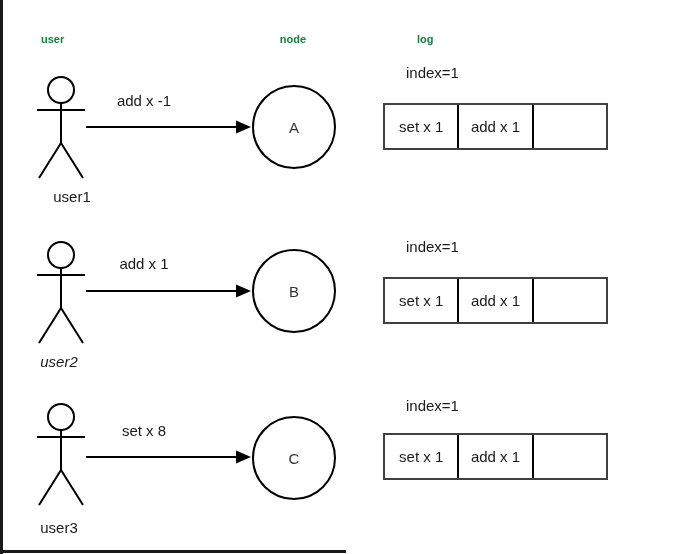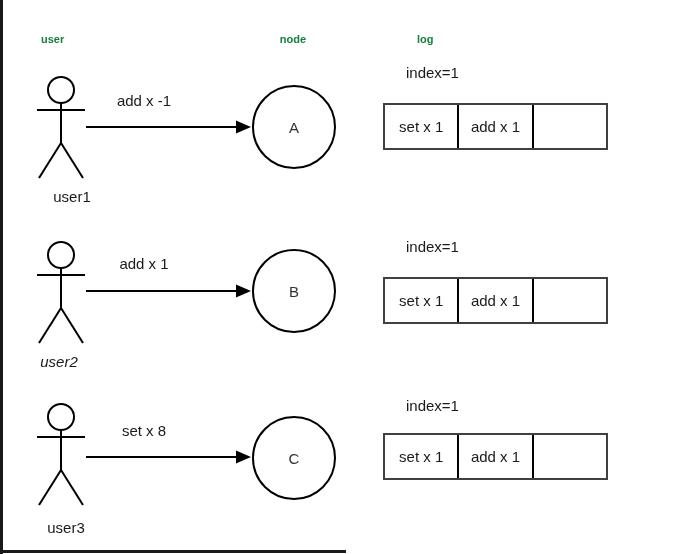--- a/index.html
+++ b/index.html
@@ -34,21 +34,21 @@
   .hdr-log  { left: 417px; }
 
   .abs { position: absolute; }
   .figure { left: 31px; width: 60px; height: 106px; }
   .fig-1 { top: 75px; }  .fig-2 { top: 240px; }  .fig-3 { top: 402px; }
 
   .user-label {
     position: absolute; left: 59px; transform: translateX(-50%);
     font-size: 15px; white-space: nowrap;
   }
-  .ulab-1 { top: 188px; margin-left: 13px; } .ulab-2 { top: 353px; font-style: italic; } .ulab-3 { top: 519px; margin-left: 7px; }
+  .ulab-1 { top: 188px; margin-left: 13px; } .ulab-2 { top: 353px; font-style: italic; } .ulab-3 { top: 519px; }
 
   .arrow { position: absolute; left: 85px; width: 168px; height: 20px; }
   .arr-1 { top: 117px; } .arr-2 { top: 281px; } .arr-3 { top: 447px; }
 
   .message-label {
     position: absolute; left: 144px; transform: translateX(-50%);
     font-size: 15px; white-space: nowrap;
   }
   .msg-1 { top: 92px; } .msg-2 { top: 255px; } .msg-3 { top: 422px; }
 

